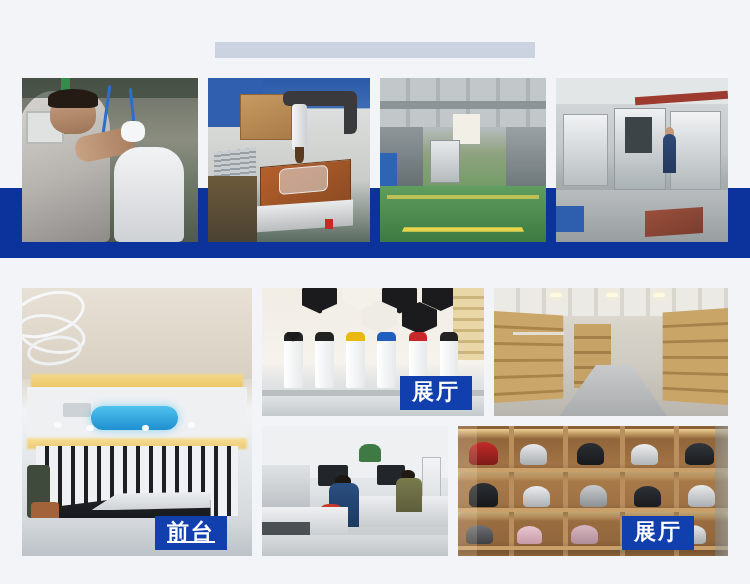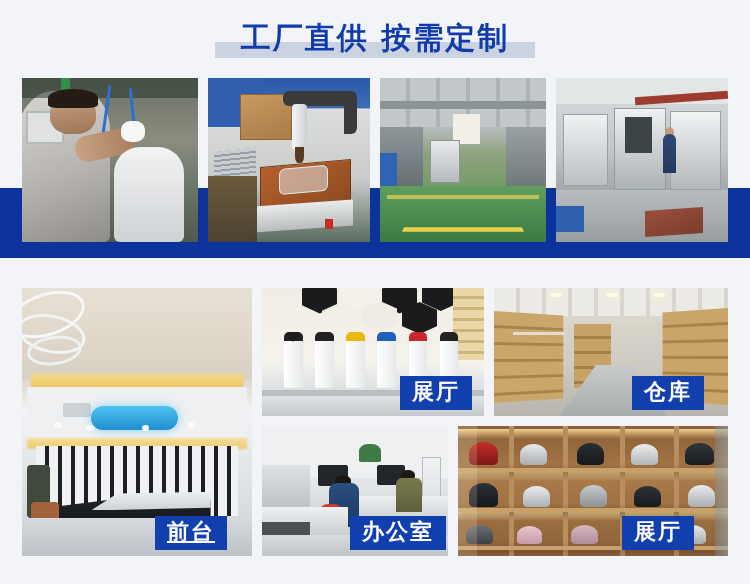--- a/index.html
+++ b/index.html
@@ -271,21 +271,20 @@
   .w-c15{left:82%;top:76%;width:10%;height:15%;background:linear-gradient(180deg,#e7e8ea,#a8acaf);}
   .w-left{position:absolute;left:0;top:0;width:7%;height:100%;background:rgba(255,240,210,.18);}
   .w-rightcol{position:absolute;right:0;top:0;width:5%;height:100%;background:linear-gradient(90deg,rgba(120,150,170,.35),rgba(150,175,190,.5));}
 </style>
 </head>
 <body>
 
 <div class="header">
   <div class="title-wrap">
     <span class="title-hl"></span>
-    <span class="title">工厂直供 按需定制</span>
   </div>
 </div>
 
 <div class="blue-band"></div>
 
 <div class="toprow">
 
   <div class="tphoto tp1">
     <div class="scene s-worker">
       <div class="w-rail"></div>
@@ -423,42 +422,40 @@
       <div class="wa-lamp wa-l1"></div>
       <div class="wa-lamp wa-l2"></div>
       <div class="wa-lamp wa-l3"></div>
       <div class="wa-stackL"></div>
       <div class="wa-stackR"></div>
       <div class="wa-stackM"></div>
       <div class="wa-tape"></div>
       <div class="wa-aisle"></div>
     </div>
   </div>
-  <div class="tag tag-warehouse">仓库</div>
 
   <div class="bphoto b-office">
     <div class="scene s-office">
       <div class="o-wall"></div>
       <div class="o-plant"></div>
       <div class="o-ac"></div>
       <div class="o-cab"></div>
       <div class="o-mon"></div>
       <div class="o-mon2"></div>
       <div class="o-desk2"></div>
       <div class="o-p2h"></div>
       <div class="o-p2"></div>
       <div class="o-p1h"></div>
       <div class="o-p1"></div>
       <div class="o-chair"></div>
       <div class="o-desk"></div>
       <div class="o-dark"></div>
       <div class="o-floor"></div>
     </div>
   </div>
-  <div class="tag tag-office">办公室</div>
 
   <div class="bphoto b-showroom2">
     <div class="scene s-show2">
       <div class="w-glow w-g1"></div>
       <div class="w-glow w-g2"></div>
       <div class="w-glow w-g3"></div>
       <div class="w-div w-d1"></div>
       <div class="w-div w-d2"></div>
       <div class="w-div w-d3"></div>
       <div class="w-div w-d4"></div>

